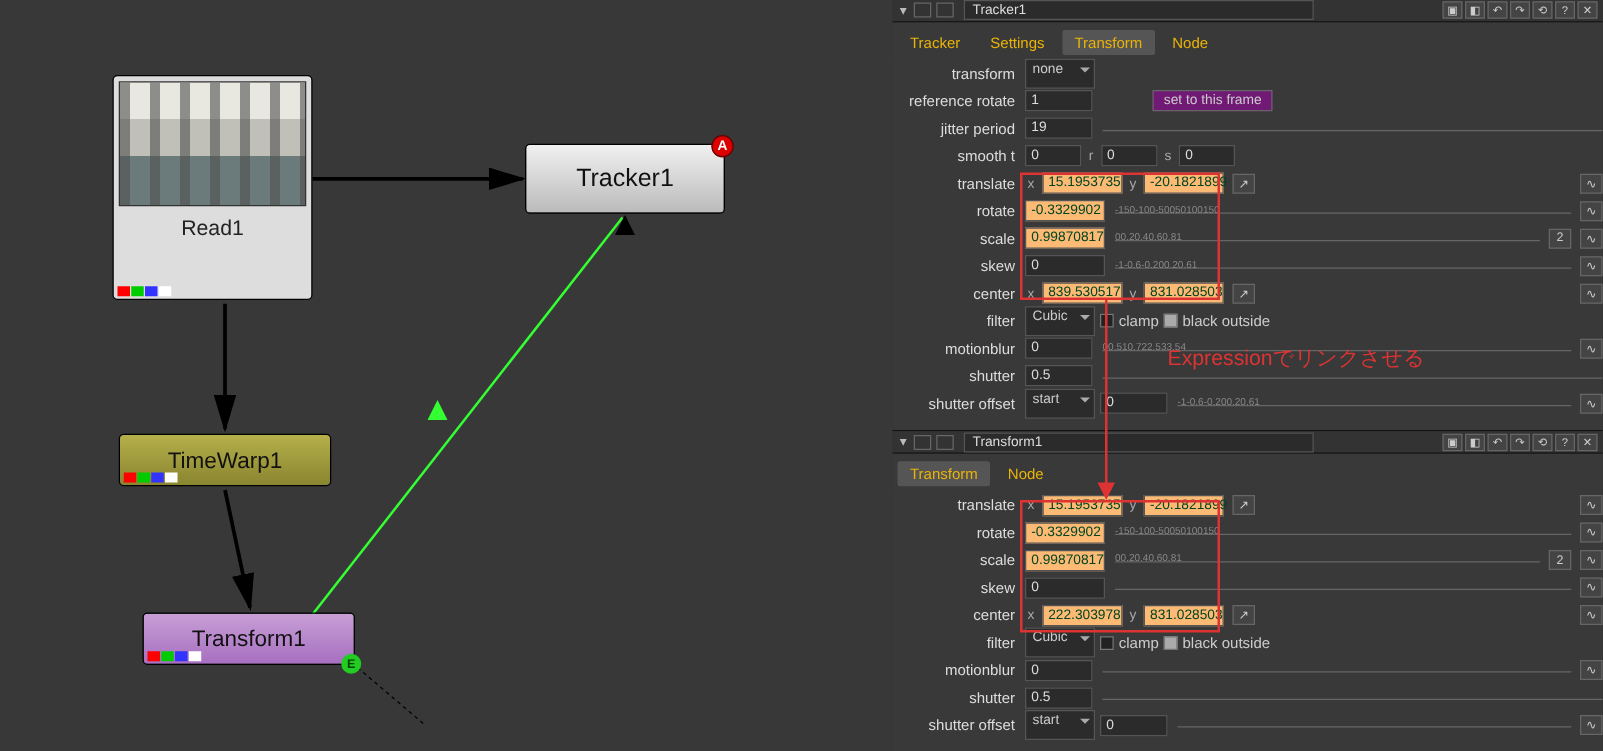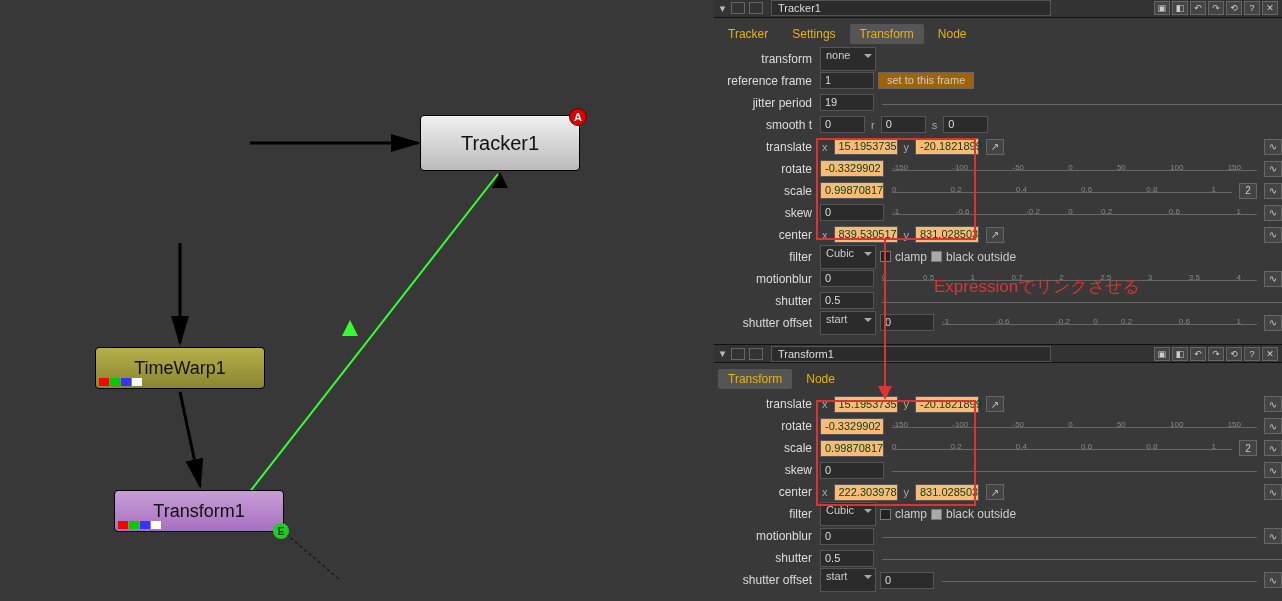--- a/index.html
+++ b/index.html
@@ -34,24 +34,24 @@
 .tab.active{background:#555;}
 
 .params{padding:2px 0 10px;}
 .row{display:flex;align-items:center;height:22px;gap:4px;}
 .lbl{width:102px;text-align:right;padding-right:4px;color:#ddd;font-size:12px;}
 .field{background:#2b2b2b;border:1px solid #555;padding:1px 4px;height:17px;color:#ddd;font-size:11px;min-width:54px;}
 .field.exp{background:#fdba74;color:#042;}
 .field.tiny{width:45px;min-width:45px;}
 .dropdown{background:#2b2b2b;border:1px solid #555;padding:1px 14px 1px 5px;height:24px;font-size:11px;position:relative;min-width:56px;}
 .dropdown::after{content:"";position:absolute;right:3px;top:6px;border:4px solid transparent;border-top-color:#aaa;}
-.btn{background:#a16207;border:1px solid #666;padding:1px 8px;height:17px;font-size:11px;}
+.btn{background:#701a75;border:1px solid #666;padding:1px 8px;height:17px;font-size:11px;margin-left:44px;}
 .slider{flex:1;height:16px;position:relative;margin-left:4px;}
 .slider::before{content:"";position:absolute;left:0;right:0;top:9px;height:1px;background:#666;}
-.slider .ticks{position:absolute;left:0;right:16px;top:2px;display:flex;justify-content:space-between;font-size:8px;color:#888;}
+.slider .ticks{position:absolute;left:0;right:1px;top:2px;display:flex;font-size:8px;color:#888;}
 .endbtn{width:18px;height:16px;background:#444;border:1px solid #666;margin-left:3px;display:flex;align-items:center;justify-content:center;font-size:10px;}
 .xy{color:#aaa;margin:0 2px;font-size:11px;}
 .chk{width:11px;height:11px;border:1px solid #777;background:#222;display:inline-block;}
 .chk.on{background:#aaa;}
 .red-box{position:absolute;border:2px solid #d33;pointer-events:none;}
 .red-text{position:absolute;color:#d33;font-size:17px;font-weight:500;}
 .red-arrow{position:absolute;pointer-events:none;}
 .divider{height:2px;background:#111;}
 .colorbar{position:absolute;left:3px;bottom:2px;display:flex;gap:1px;}
 </style>
@@ -70,20 +70,30 @@
     </defs>
     <line x1="250" y1="143" x2="418" y2="143" stroke="#000" stroke-width="3" marker-end="url(#blk)"></line>
     <line x1="180" y1="243" x2="180" y2="343" stroke="#000" stroke-width="3" marker-end="url(#blk)"></line>
     <line x1="180" y1="392" x2="200" y2="486" stroke="#000" stroke-width="3" marker-end="url(#blk)"></line>
     <line x1="498" y1="174" x2="220" y2="530" stroke="#3f3" stroke-width="2"></line>
     <path d="M350 320 L342 336 L358 336 z" fill="#3f3"></path>
     <path d="M500 172 L492 188 L508 188 z" fill="#000"></path>
     <line x1="286" y1="534" x2="340" y2="580" stroke="#000" stroke-width="1" stroke-dasharray="3 3"></line>
   </svg>
 
+  <div class="node read-node">
+    <div class="read-thumb"></div>
+    <div class="node-label">Read1</div>
+    <div class="colorbar">
+      <span class="chip" style="background:#f00"></span>
+        <span class="chip" style="background:#0c0"></span>
+        <span class="chip" style="background:#33f"></span>
+        <span class="chip" style="background:#fff"></span>
+    </div>
+  </div>
 
   <div class="node tracker-node">
     <span>Tracker1</span>
     <span class="tracker-marker">A</span>
   </div>
 
   <div class="node tw-node">
     <span>TimeWarp1</span>
     <div class="colorbar">
       <span class="chip" style="background:#f00"></span>
@@ -128,21 +138,21 @@
     <div class="tab active">Transform</div>
     <div class="tab">Node</div>
   </div>
 
   <div class="params">
     <div class="row">
         <span class="lbl">transform</span>
       <span class="dropdown">none</span>
       </div>
     <div class="row">
-        <span class="lbl">reference frame</span>
+        <span class="lbl">reference rotate</span>
       <span class="field" style="width:53px">1</span>
       <span class="btn">set to this frame</span>
       </div>
     <div class="row">
         <span class="lbl">jitter period</span>
       <span class="field" style="width:53px">19</span>
       <div class="slider"></div>
       </div>
     <div class="row">
         <span class="lbl">smooth t</span>

